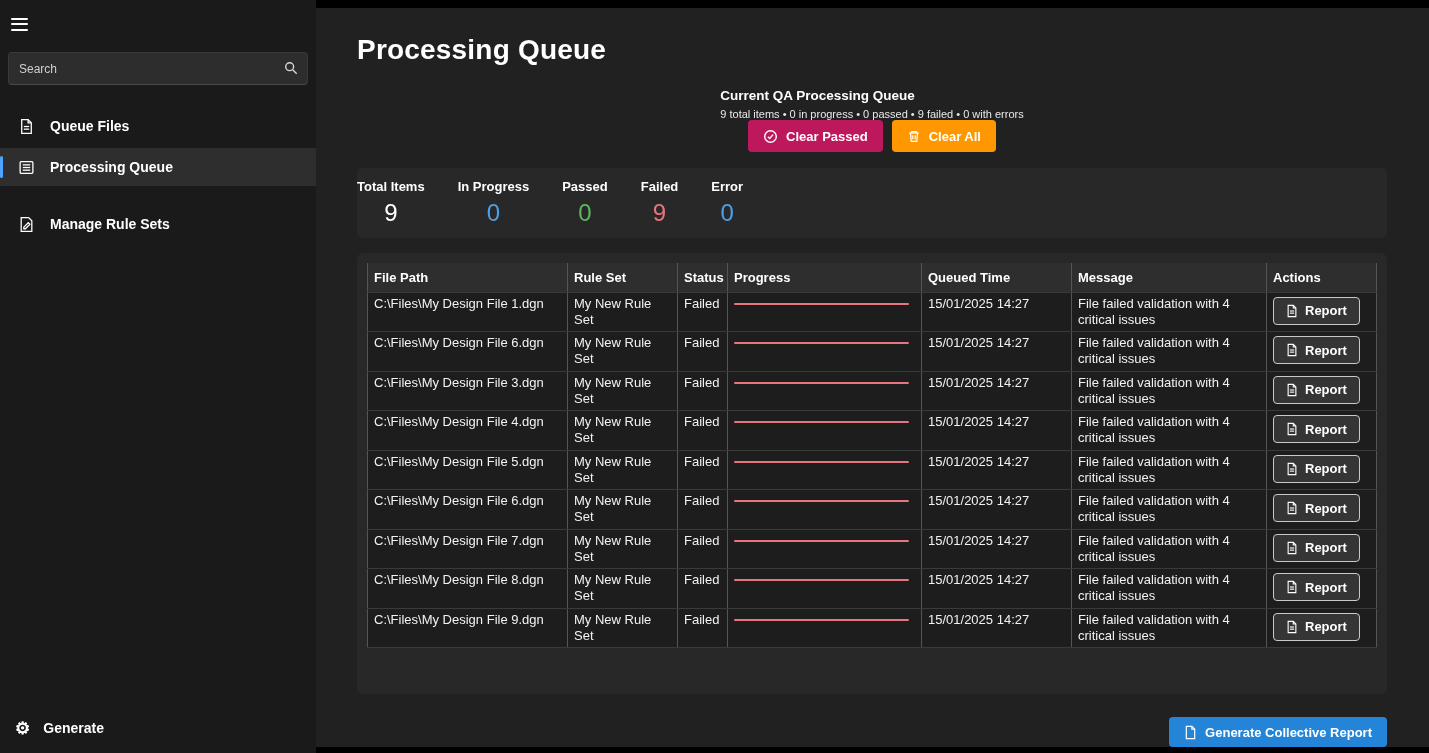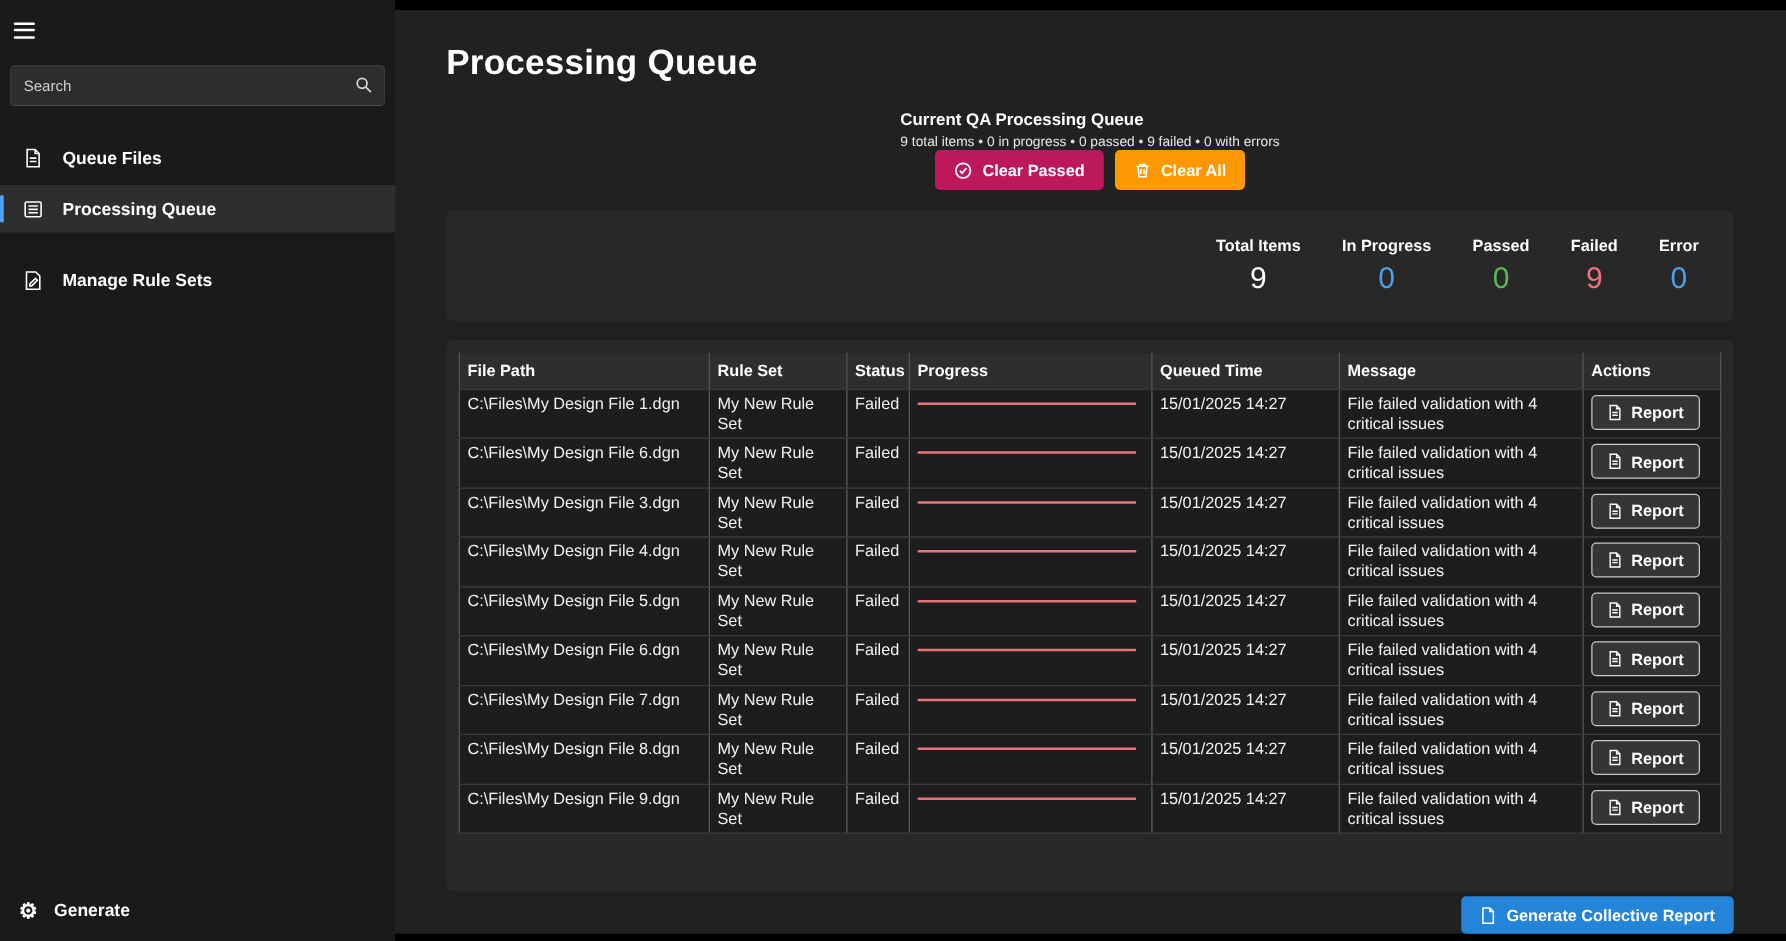--- a/index.html
+++ b/index.html
@@ -30,35 +30,35 @@
   .page-title { font-size:28px; font-weight:700; color:#fff; margin-top:26px; letter-spacing:0.2px; }
   .subheader { display:flex; justify-content:space-between; align-items:center; margin-top:22px;flex-direction:column; }
   .section-title { font-size:13.5px; font-weight:700; color:#fff; }
   .summary { font-size:11px; color:#e9e9e9; margin-top:5px; }
   .header-buttons { display:flex; gap:9px; }
   .btn { display:inline-flex; align-items:center; gap:8px; border:none; border-radius:4px; font-size:13px; font-weight:600; color:#fff; cursor:pointer; height:32px; padding:0 15px; font-family:inherit; }
   .btn .icon { line-height:0; }
   .btn-green { background:#be185d; }
   .btn-orange { background:#ff9800; }
 
-  .stats-card { margin-top:16px; background:#282828; border-radius:6px; height:96px; display:flex; justify-content:flex-end; align-items:center; gap:33px; padding-right:28px; }
+  .stats-card { margin-top:16px; background:#282828; border-radius:6px; height:96px; display:flex; justify-content:flex-start; align-items:center; gap:33px; padding-right:28px; }
   .stat { text-align:center; }
   .stat-label { font-size:13px; font-weight:700; color:#fff; }
   .stat-value { font-size:24px; margin-top:5px; font-weight:400; }
 
   .table-card { margin-top:15px; background:#282828; border-radius:6px; padding:10px 10px 46px; }
   table { width:100%; border-collapse:collapse; table-layout:fixed; border-left:1px solid #555; }
   th, td { border-right:1px solid #555; border-bottom:1px solid #3a3a3a; padding:3px 6px; text-align:left; font-size:13px; vertical-align:top; overflow:hidden; }
   th { background:#2e2e2e; font-weight:600; height:29px; vertical-align:middle; color:#fff; white-space:nowrap; }
   td { background:#1d1d1d; height:38px; line-height:1.25; color:#f2f2f2; }
   .progress-line { height:2px; background:#e9737f; border-radius:1px; margin-top:7px; }
   .report-btn { display:inline-flex; align-items:center; gap:7px; background:#353535; border:1px solid #c9c9c9; border-radius:4px; color:#fff; font-size:13px; font-weight:600; height:28px; padding:0 12px; margin-top:1px; cursor:pointer; font-family:inherit; }
   .report-btn .icon { line-height:0; }
 
-  .footer { display:flex; justify-content:flex-end; margin-top:4px; }
+  .footer { display:flex; justify-content:flex-end; margin-top:23px; }
   .btn-blue { background:#2484d8; height:30px; font-weight:600; }
 </style>
 </head>
 <body>
 
 <div class="app">
 
   <aside class="sidebar">
     <button class="hamburger">
       <span class="bar"></span>

